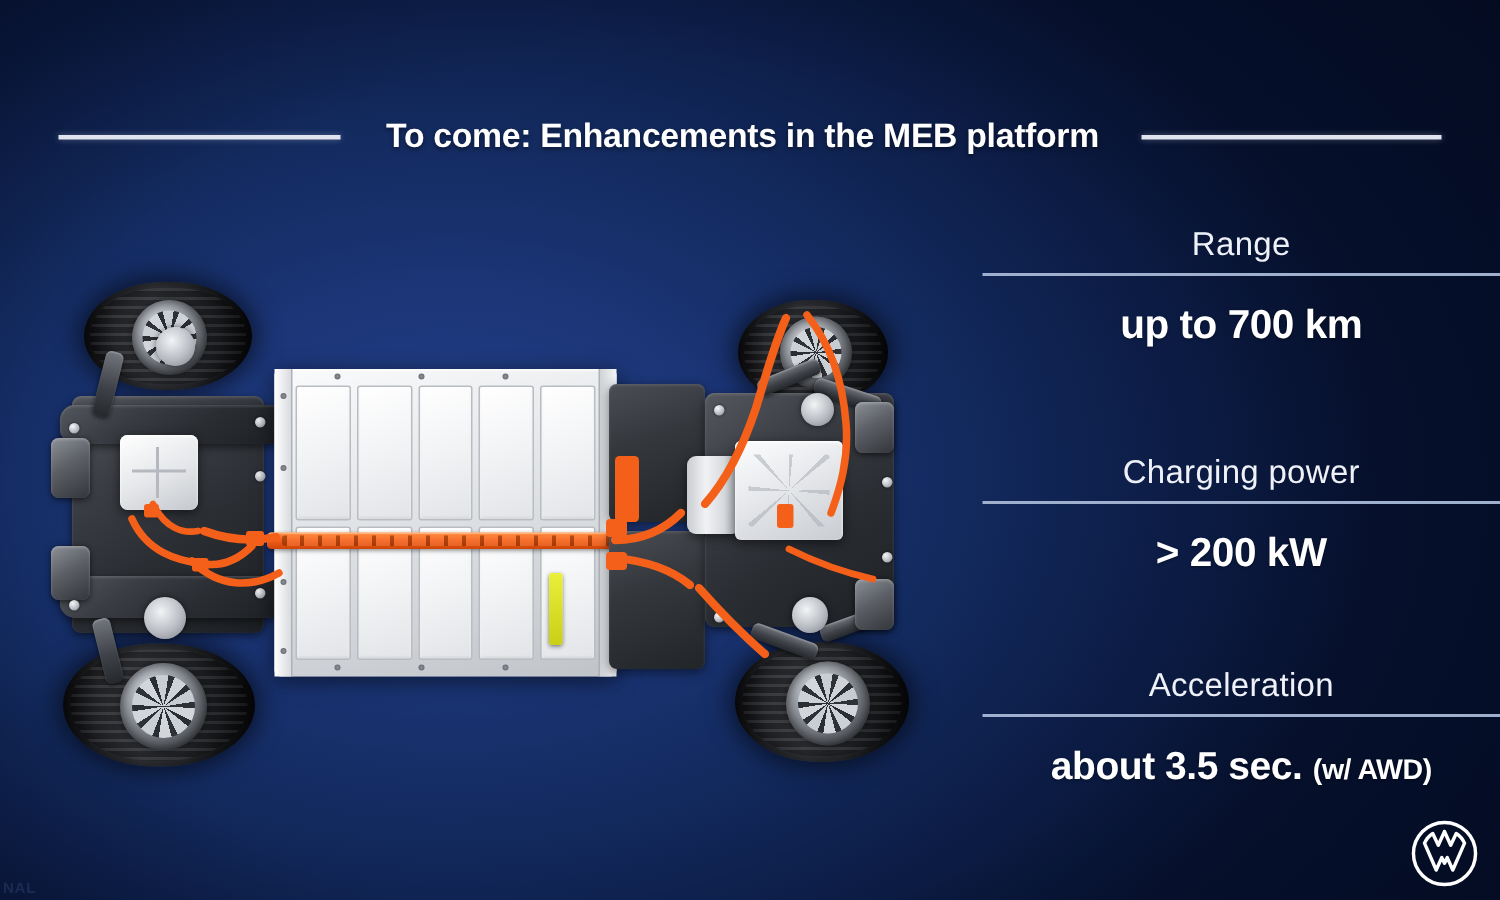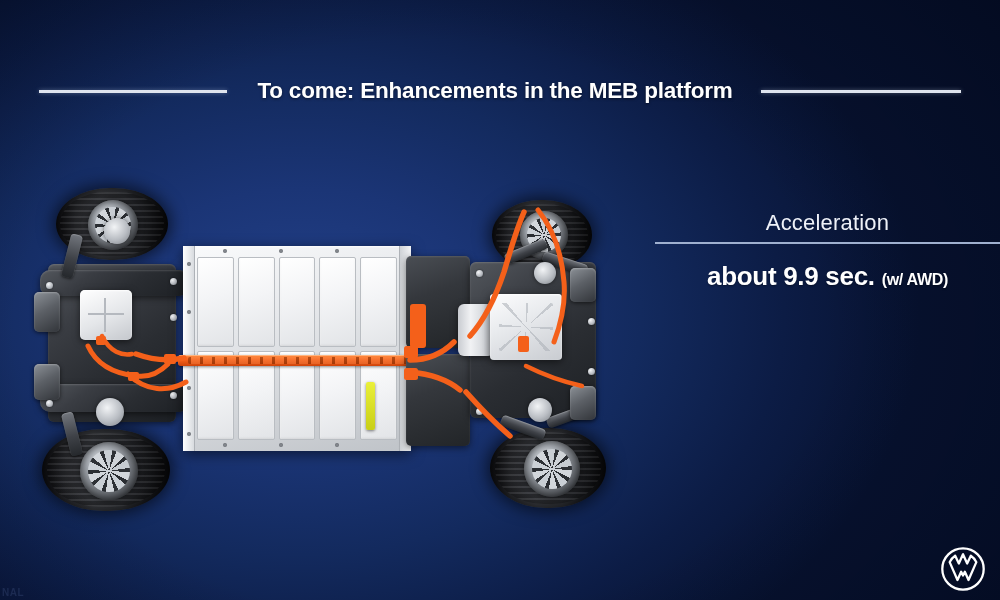--- a/index.html
+++ b/index.html
@@ -47,21 +47,21 @@
   .stat-label {
     text-align:center; color:#eef1f8; font-size:22px; font-weight:400;
     letter-spacing:.2px; padding-bottom:6px;
   }
   .stat-divider { height:2px; background:#9fb0cf; width:345px; }
   .stat-value {
     text-align:center; color:#ffffff; font-weight:bold; font-size:27px;
     padding-top:17px; letter-spacing:-.3px; white-space:nowrap;
     text-shadow:0 1px 2px rgba(0,0,0,.4);
   }
-  .stat-value .suffix { font-size:16px; }
+  .stat-value .suffix { font-size:19px; }
   #stat-range { }
   #stat-charging { margin-top:70px; }
   #stat-accel { margin-top:60px; }
   #stat-accel .stat-value { font-size:26px; }
 
   
   #vw-logo { position:absolute; right:14px; bottom:8px; width:46px; height:46px; }
 
   
   #watermark {
@@ -352,26 +352,36 @@
   <div id="vignette"></div>
 
   <div id="title-bar">
     <div class="rule" id="rule-left"></div>
     <div id="title-text">To come: Enhancements in the MEB platform</div>
     <div class="rule" id="rule-right"></div>
   </div>
 
   <div id="stats">
 
-
+    <div class="stat" id="stat-range">
+      <div class="stat-label">Range</div>
+      <div class="stat-divider"></div>
+      <div class="stat-value">up to 700 km</div>
+    </div>
+
+    <div class="stat" id="stat-charging">
+      <div class="stat-label">Charging power</div>
+      <div class="stat-divider"></div>
+      <div class="stat-value">&gt; 200 kW</div>
+    </div>
 
     <div class="stat" id="stat-accel">
       <div class="stat-label">Acceleration</div>
       <div class="stat-divider"></div>
-      <div class="stat-value"><span>about 9.9 sec.</span> <span class="suffix">(w/ AWD)</span></div>
+      <div class="stat-value"><span>about 3.5 sec.</span> <span class="suffix">(w/ AWD)</span></div>
     </div>
   </div>
 
   <svg id="vw-logo" viewBox="0 0 100 100">
     <circle cx="50" cy="50" r="45" fill="none" stroke="#ffffff" stroke-width="5"></circle>
     <path d="M50 18 L41 38 L33 21 A32 32 0 0 0 21 35 L38 74 L46 56 L50 64 L54 56 L62 74 L79 35 A32 32 0 0 0 67 21 L59 38 Z" fill="none" stroke="#ffffff" stroke-width="5" stroke-linejoin="round" stroke-linecap="round"></path>
   </svg>
 
   <div id="watermark">NAL</div>
 

